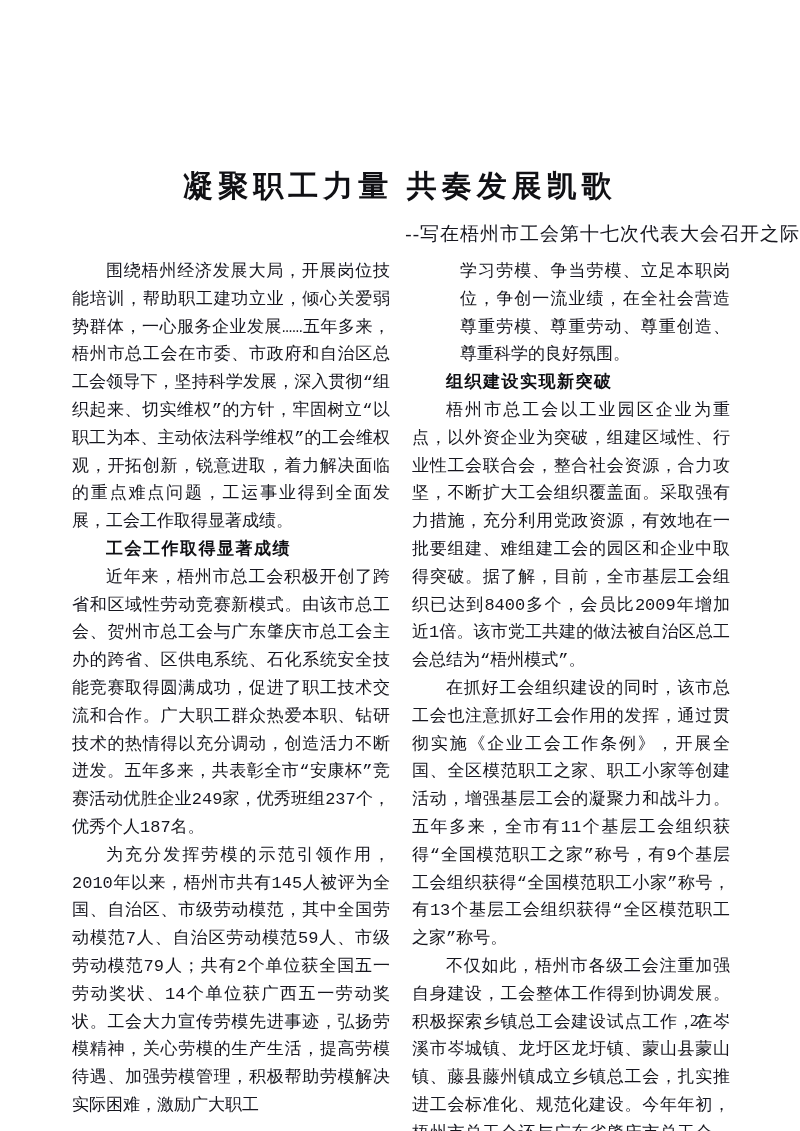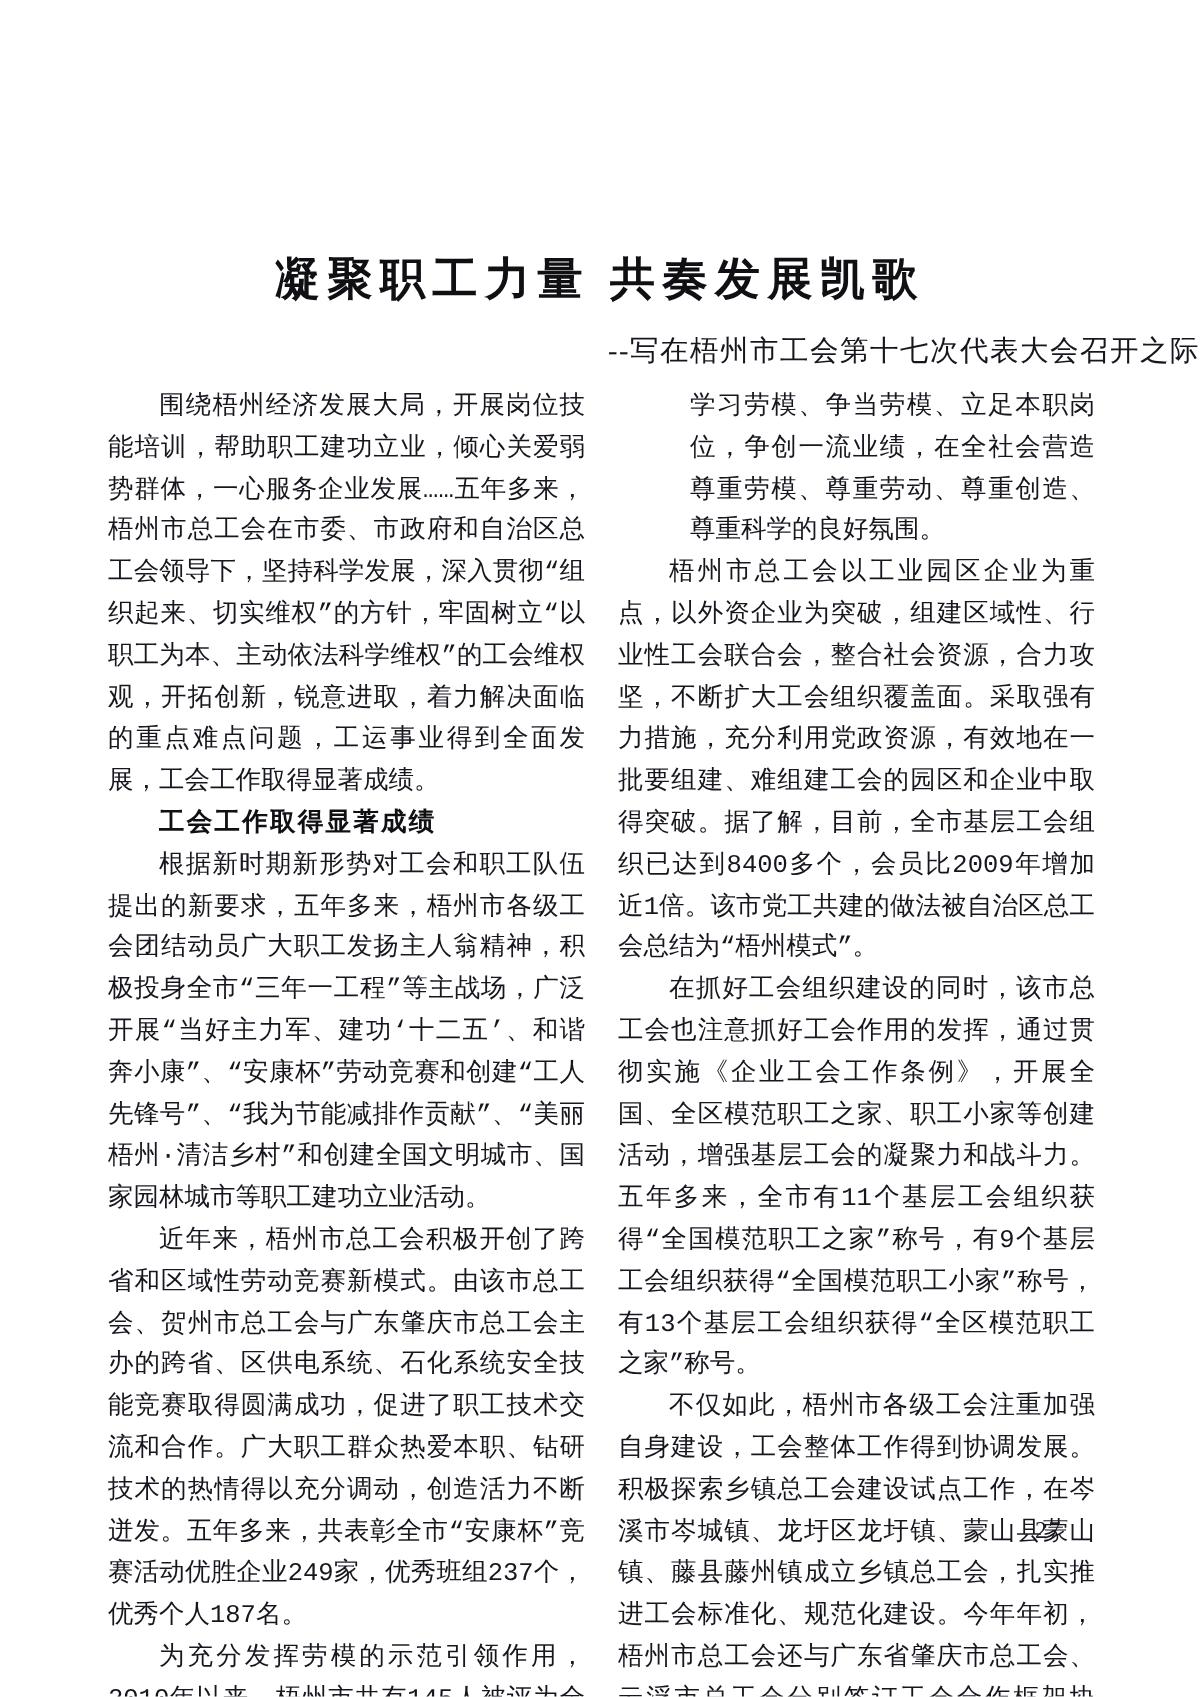--- a/index.html
+++ b/index.html
@@ -66,27 +66,27 @@
 
 <div class="page">
 
 
   <div class="headline">凝聚职工力量 共奏发展凯歌</div>
   <div class="deck">--写在梧州市工会第十七次代表大会召开之际</div>
 
   <div class="col col-left">
     <p>围绕梧州经济发展大局，开展岗位技能培训，帮助职工建功立业，倾心关爱弱势群体，一心服务企业发展……五年多来，梧州市总工会在市委、市政府和自治区总工会领导下，坚持科学发展，深入贯彻“组织起来、切实维权”的方针，牢固树立“以职工为本、主动依法科学维权”的工会维权观，开拓创新，锐意进取，着力解决面临的重点难点问题，工运事业得到全面发展，工会工作取得显著成绩。</p>
     <p class="sec-head">工会工作取得显著成绩</p>
-    <p>根据新时期新形势对工会和职工队伍提出的新要求，五年多来，梧州市各级工会团结动员广大职工发扬主人翁精神，积极投身全市“三年一工程”等主战场，广泛开展“当好主力军、建功‘十二五’、和谐奔小康”、“安康杯”劳动竞赛和创建“工人先锋号”、“我为节能减排作贡献”、“美丽梧州·清洁乡村”和创建全国文明城市、国家园林城市等职工建功立业活动。</p>
     <p>近年来，梧州市总工会积极开创了跨省和区域性劳动竞赛新模式。由该市总工会、贺州市总工会与广东肇庆市总工会主办的跨省、区供电系统、石化系统安全技能竞赛取得圆满成功，促进了职工技术交流和合作。广大职工群众热爱本职、钻研技术的热情得以充分调动，创造活力不断迸发。五年多来，共表彰全市“安康杯”竞赛活动优胜企业249家，优秀班组237个，优秀个人187名。</p>
     <p>为充分发挥劳模的示范引领作用，2010年以来，梧州市共有145人被评为全国、自治区、市级劳动模范，其中全国劳动模范7人、自治区劳动模范59人、市级劳动模范79人；共有2个单位获全国五一劳动奖状、14个单位获广西五一劳动奖状。工会大力宣传劳模先进事迹，弘扬劳模精神，关心劳模的生产生活，提高劳模待遇、加强劳模管理，积极帮助劳模解决实际困难，激励广大职工</p>
   </div>
 
   <div class="col col-right">
     <p class="cont">学习劳模、争当劳模、立足本职岗位，争创一流业绩，在全社会营造尊重劳模、尊重劳动、尊重创造、尊重科学的良好氛围。</p>
+    <p class="sec-head">组织建设实现新突破</p>
     <p>梧州市总工会以工业园区企业为重点，以外资企业为突破，组建区域性、行业性工会联合会，整合社会资源，合力攻坚，不断扩大工会组织覆盖面。采取强有力措施，充分利用党政资源，有效地在一批要组建、难组建工会的园区和企业中取得突破。据了解，目前，全市基层工会组织已达到8400多个，会员比2009年增加近1倍。该市党工共建的做法被自治区总工会总结为“梧州模式”。</p>
     <p>在抓好工会组织建设的同时，该市总工会也注意抓好工会作用的发挥，通过贯彻实施《企业工会工作条例》，开展全国、全区模范职工之家、职工小家等创建活动，增强基层工会的凝聚力和战斗力。五年多来，全市有11个基层工会组织获得“全国模范职工之家”称号，有9个基层工会组织获得“全国模范职工小家”称号，有13个基层工会组织获得“全区模范职工之家”称号。</p>
     <p>不仅如此，梧州市各级工会注重加强自身建设，工会整体工作得到协调发展。积极探索乡镇总工会建设试点工作，在岑溪市岑城镇、龙圩区龙圩镇、蒙山县蒙山镇、藤县藤州镇成立乡镇总工会，扎实推进工会标准化、规范化建设。今年年初，梧州市总工会还与广东省肇庆市总工会、云浮市总工会分别签订工会合作框架协议，打造两地工会交流合作互利共赢的平台和机制，在试验区内探索职工入会、维权等方面合作的新路子，携手加快促进“粤桂合作特别试验区”建设，促进两地工会事业的和谐发展</p>
 
   </div>
 
   <div class="folio">27</div>
 
 </div>
 

